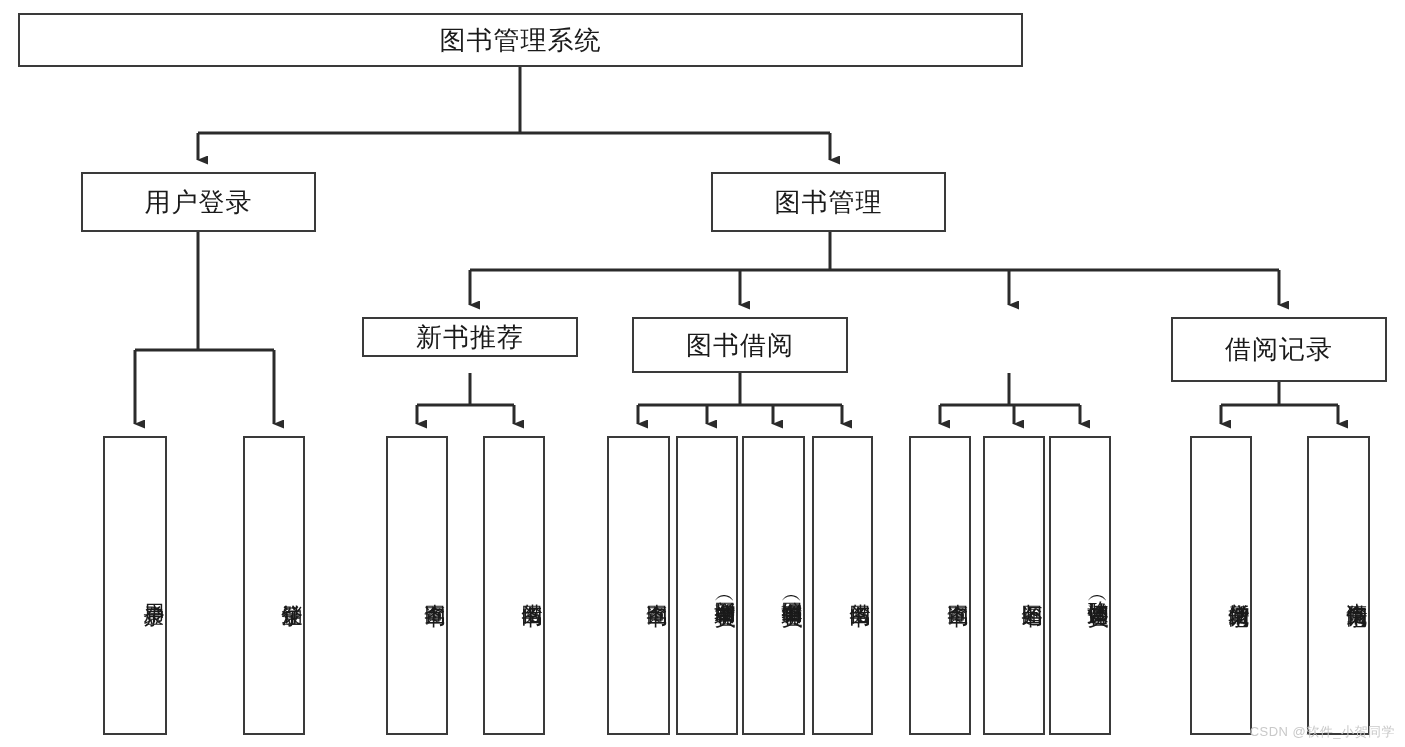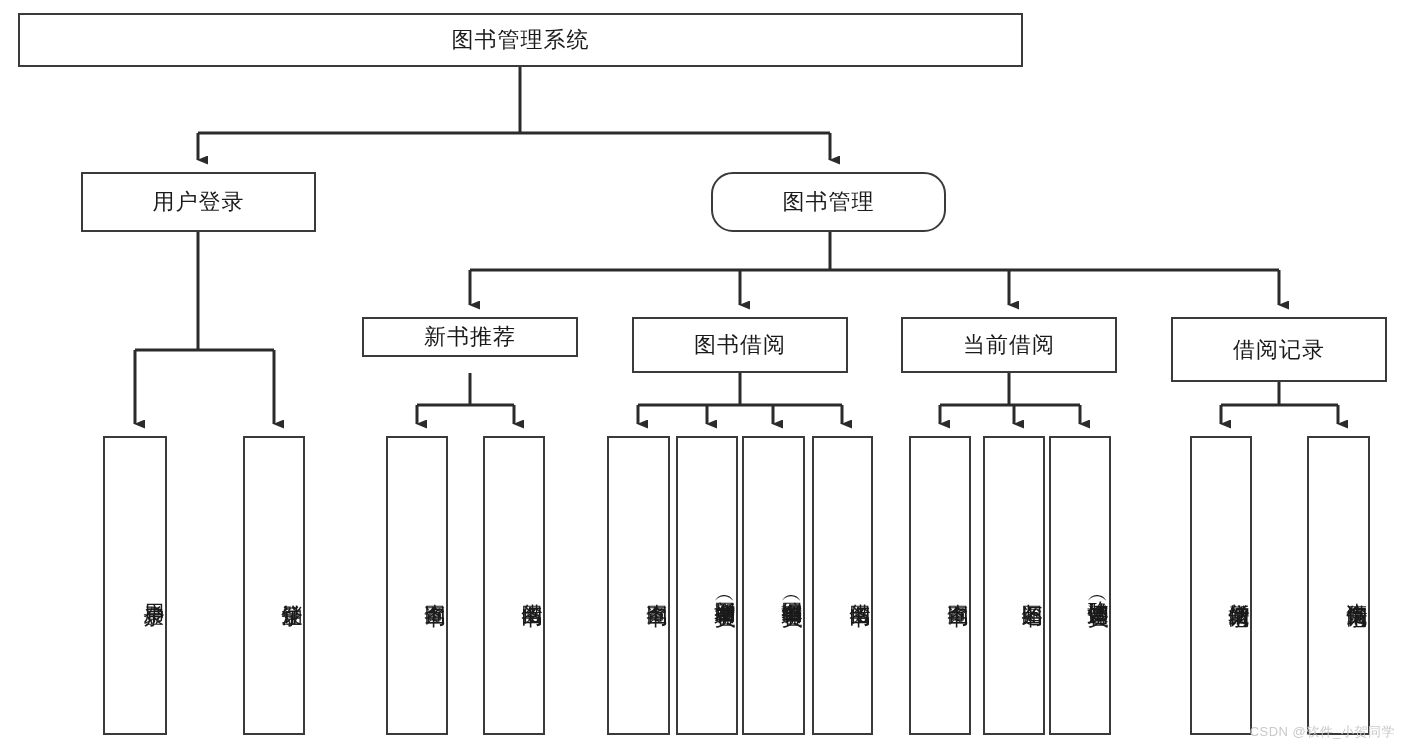--- a/index.html
+++ b/index.html
@@ -22,21 +22,21 @@
     box-sizing: border-box;
     background: #ffffff;
     border: 2px solid #3a3a3a;
     display: flex;
     align-items: center;
     justify-content: center;
     color: #1a1a1a;
     line-height: 1.18;
   }
   .node.h {
-    font-size: 22px;
+    font-size: 26px;
     letter-spacing: 1px;
   }
   .node.v {
     font-size: 21px;
     letter-spacing: 1px;
     writing-mode: vertical-rl;
     text-orientation: upright;
     align-items: flex-start;
     justify-content: center;
     padding-top: 6px;
@@ -116,25 +116,24 @@
       <path d="M1279,373 L1279,405"></path>
       <path d="M1221,405 L1338,405"></path>
       <path d="M1221,405 L1221,424" marker-end="url(#arrow)"></path>
       <path d="M1338,405 L1338,424" marker-end="url(#arrow)"></path>
     </g>
   </svg>
 
   <div class="node h" style="left:18px;top:13px;width:1005px;height:54px;">图书管理系统</div>
 
   <div class="node h" style="left:81px;top:172px;width:235px;height:60px;">用户登录</div>
-  <div class="node h" style="left:711px;top:172px;width:235px;height:60px;border-radius:22px;">图书管理</div>
+  <div class="node h" style="left:711px;top:172px;width:235px;height:60px;">图书管理</div>
 
   <div class="node h" style="left:362px;top:317px;width:216px;height:40px;">新书推荐</div>
   <div class="node h" style="left:632px;top:317px;width:216px;height:56px;">图书借阅</div>
-  <div class="node h" style="left:901px;top:317px;width:216px;height:56px;">当前借阅</div>
   <div class="node h" style="left:1171px;top:317px;width:216px;height:65px;">借阅记录</div>
 
   <div class="node v" style="left:103px;top:436px;width:64px;height:299px;">
     <span class="vtext">用户登录</span>
   </div>
   <div class="node v" style="left:243px;top:436px;width:62px;height:299px;">
     <span class="vtext">注销登录</span>
   </div>
   <div class="node v" style="left:386px;top:436px;width:62px;height:299px;">
     <span class="vtext">查询图书</span>

